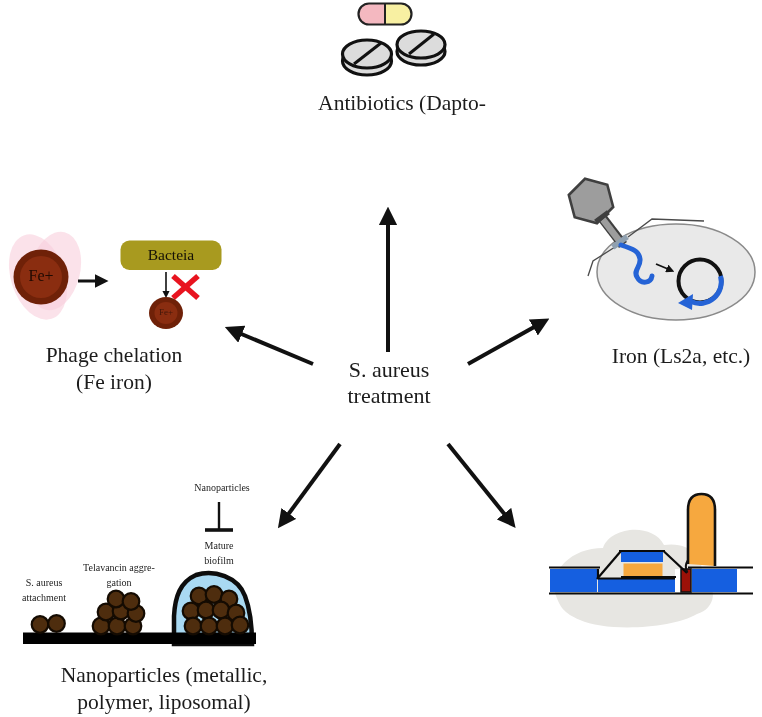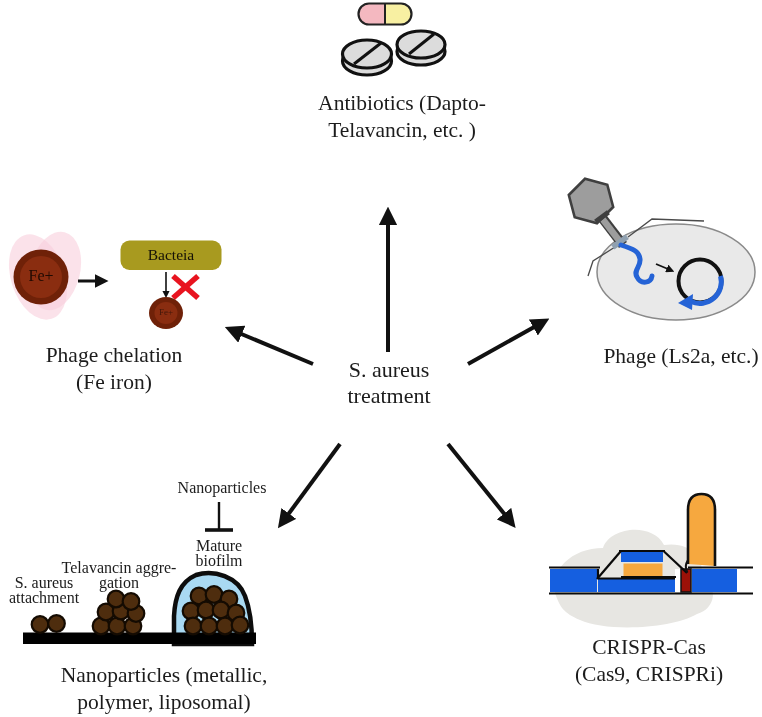--- a/index.html
+++ b/index.html
@@ -4,21 +4,21 @@
 <style>
   html,body{margin:0;padding:0;background:#ffffff;}
   .canvas{
     position:relative;width:762px;height:717px;background:#ffffff;overflow:hidden;
     font-family:"Liberation Serif","DejaVu Serif",serif;color:#1c1c1c;
   }
   svg.gfx{position:absolute;left:0;top:0;}
   .label{position:absolute;transform:translateX(-50%);text-align:center;white-space:nowrap;pointer-events:none;}
   .label.main{font-size:21.5px;line-height:27px;}
   .label.center-l{font-size:22px;line-height:26px;}
-  .label.small{font-size:16px;line-height:14.5px;}
+  .label.small{font-size:10px;line-height:14.5px;}
   .label.boxlab{font-size:15.5px;line-height:16px;color:#151106;text-align:right;}
   .label.fe-big{font-size:16px;line-height:16px;color:#200a02;}
   .label.fe-sm{font-size:9px;line-height:9px;color:#43170a;}
   
   .f-capsule-yellow{fill:var(--capsule_yellow);} .f-capsule-pink{fill:var(--capsule_pink);}
   .f-tablet{fill:var(--tablet_gray);} .f-halo{fill:var(--halo_pink);fill-opacity:.6;}
   .f-iron-dark{fill:var(--iron_dark);} .f-iron-mid{fill:var(--iron_mid);}
   .f-olive{fill:var(--bacteria_olive);} .s-red{stroke:var(--cross_red);}
   .f-phage{fill:var(--phage_gray);} .f-cell{fill:var(--cell_gray);}
   .s-dna{stroke:var(--dna_blue);} .f-dna{fill:var(--dna_blue);}
@@ -166,41 +166,36 @@
           <line x1="621" y1="577" x2="676" y2="577"></line>
         </g>
       </g>
       <path d="M688 564 L688 510 Q688 494 701.5 494 Q715 494 715 510 L715 566" class="f-corange" stroke="#111" stroke-width="2.6"></path>
       <path d="M688 560 C684 566 686 570 687.5 572.5" fill="none" stroke="#111" stroke-width="2"></path>
     </g>
   </svg>
 
   <div class="label main" style="left:402px;top:90px">
     <div>Antibiotics (Dapto-</div>
-    <div>Telavancin, etc. )</div>
   </div>
 
   <div class="label main" style="left:681px;top:343px">
-    <div>Phage (Ls2a, etc.)</div>
+    <div>Iron (Ls2a, etc.)</div>
   </div>
 
   <div class="label center-l" style="left:389px;top:357px">
     <div>S. aureus</div>
     <div>treatment</div>
   </div>
 
   <div class="label main" style="left:114px;top:342px">
     <div>Phage chelation</div>
     <div>(Fe iron)</div>
   </div>
 
-  <div class="label main" style="left:649px;top:634px">
-    <div>CRISPR-Cas</div>
-    <div>(Cas9, CRISPRi)</div>
-  </div>
 
   <div class="label main" style="left:164px;top:662px">
     <div>Nanoparticles (metallic,</div>
     <div>polymer, liposomal)</div>
   </div>
 
   <div class="label small" style="left:222px;top:481px">
     <div>Nanoparticles</div>
   </div>
 

